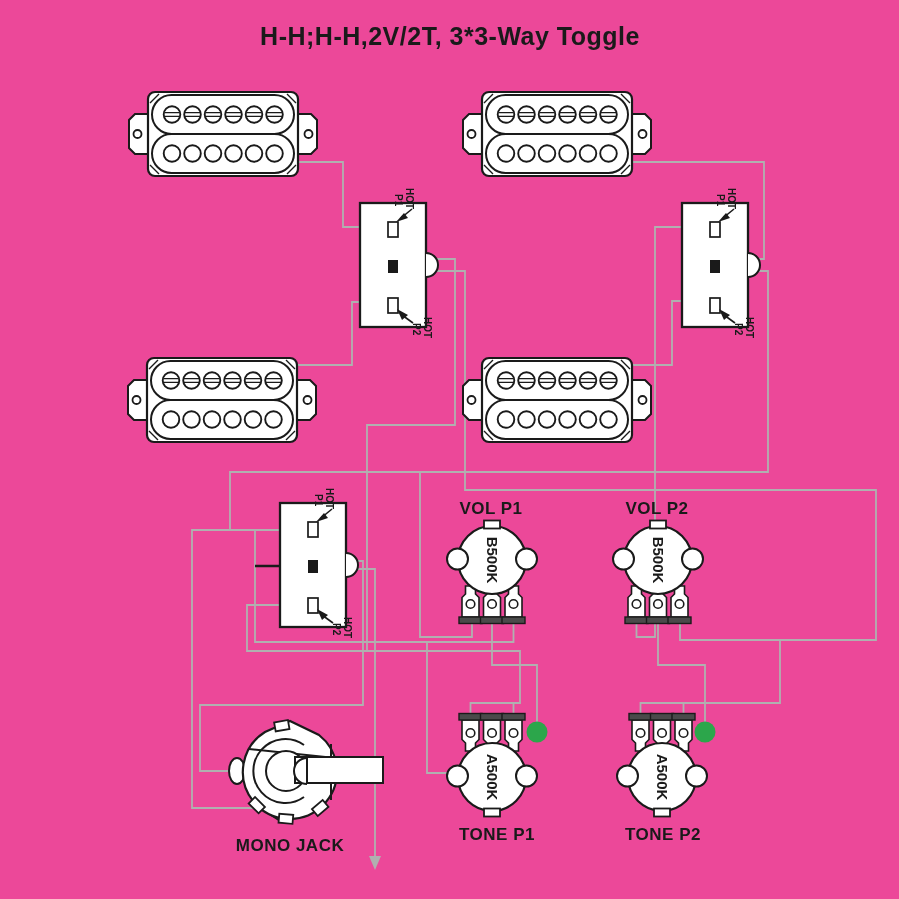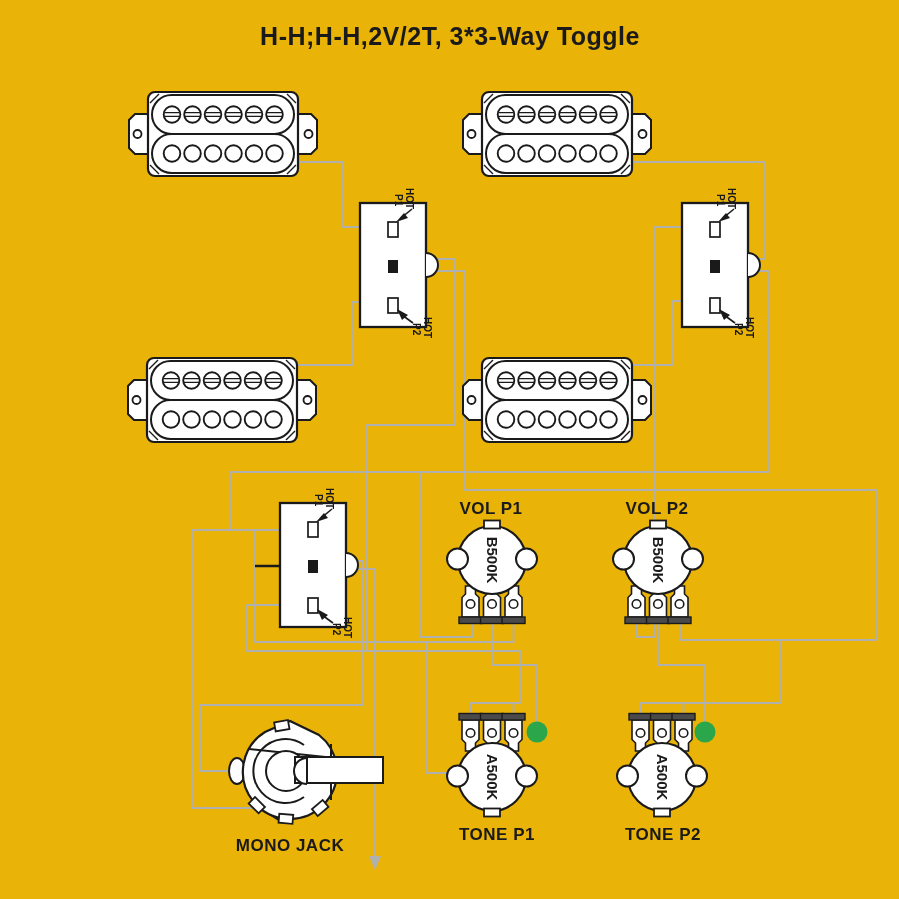--- a/index.html
+++ b/index.html
@@ -1,16 +1,16 @@
 <!DOCTYPE html>
 <html><head>
 <meta charset="utf-8">
 <style>
   html,body{margin:0;padding:0;background:#fff;}
-  #stage{position:relative;width:899px;height:899px;background:#eab308;overflow:hidden;
+  #stage{position:relative;width:899px;height:899px;background:#ec4899;overflow:hidden;
          font-family:"Liberation Sans", sans-serif;}
   svg{position:absolute;left:0;top:0;}
   .w{fill:none;stroke:#b0b0b0;stroke-width:1.8;}
   .kstub{fill:none;stroke:#1a1a1a;stroke-width:2.6;}
   .title-text{font:bold 25px "Liberation Sans", sans-serif;fill:#1a1a1a;text-anchor:middle;letter-spacing:.5px;}
   .comp-label{font:bold 17px "Liberation Sans", sans-serif;fill:#1a1a1a;text-anchor:middle;letter-spacing:.5px;}
   .pot-val{font:bold 15px "Liberation Sans", sans-serif;fill:#1a1a1a;text-anchor:middle;}
   .sw-label{font:bold 10px "Liberation Sans", sans-serif;fill:#1a1a1a;}
 </style>
 </head>

